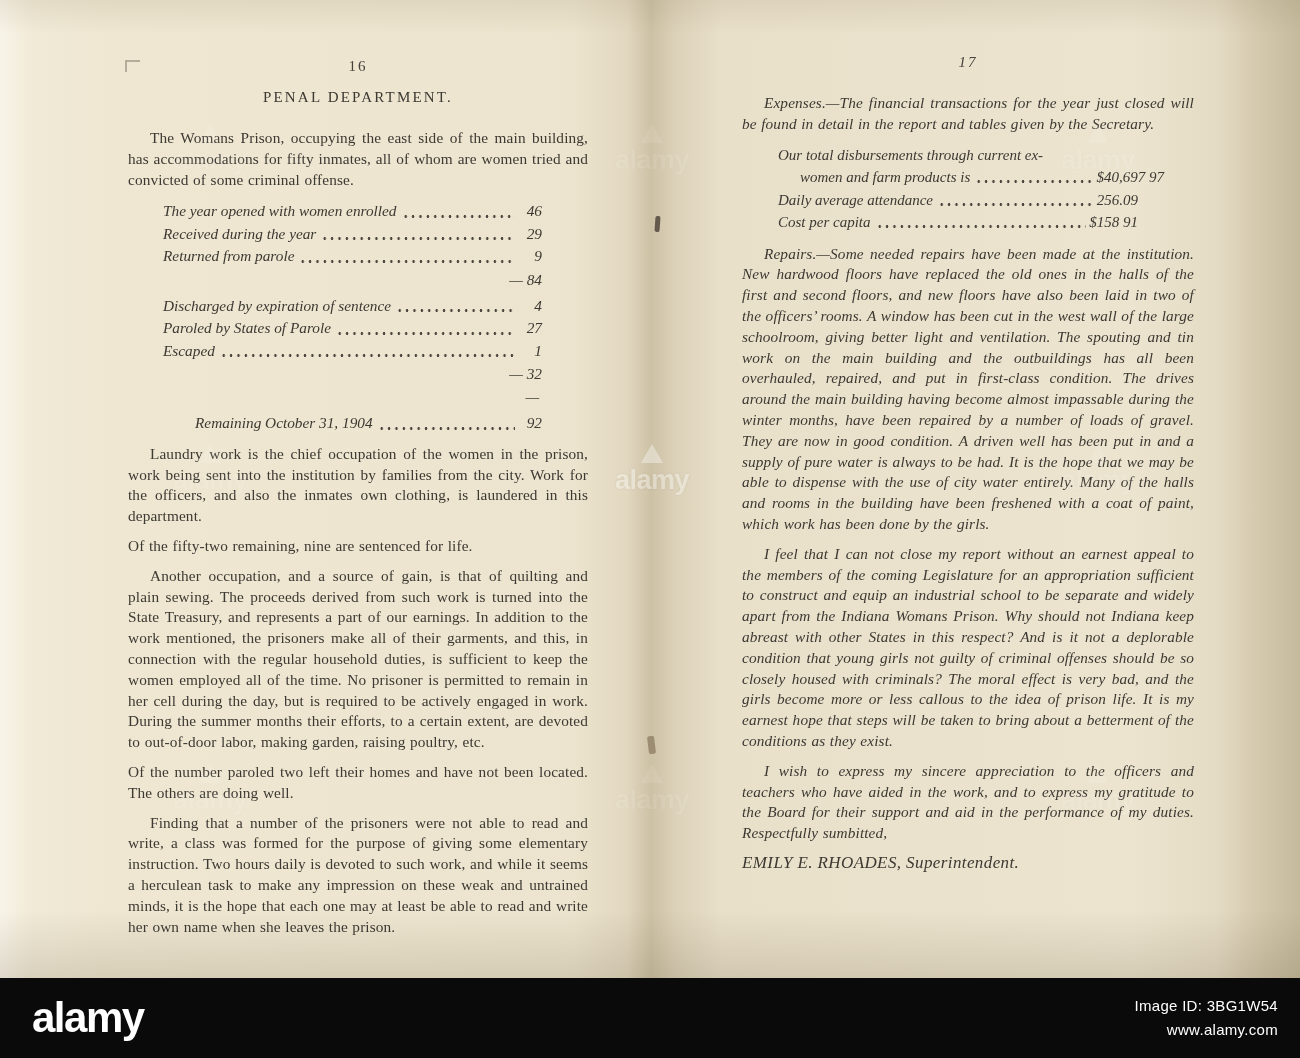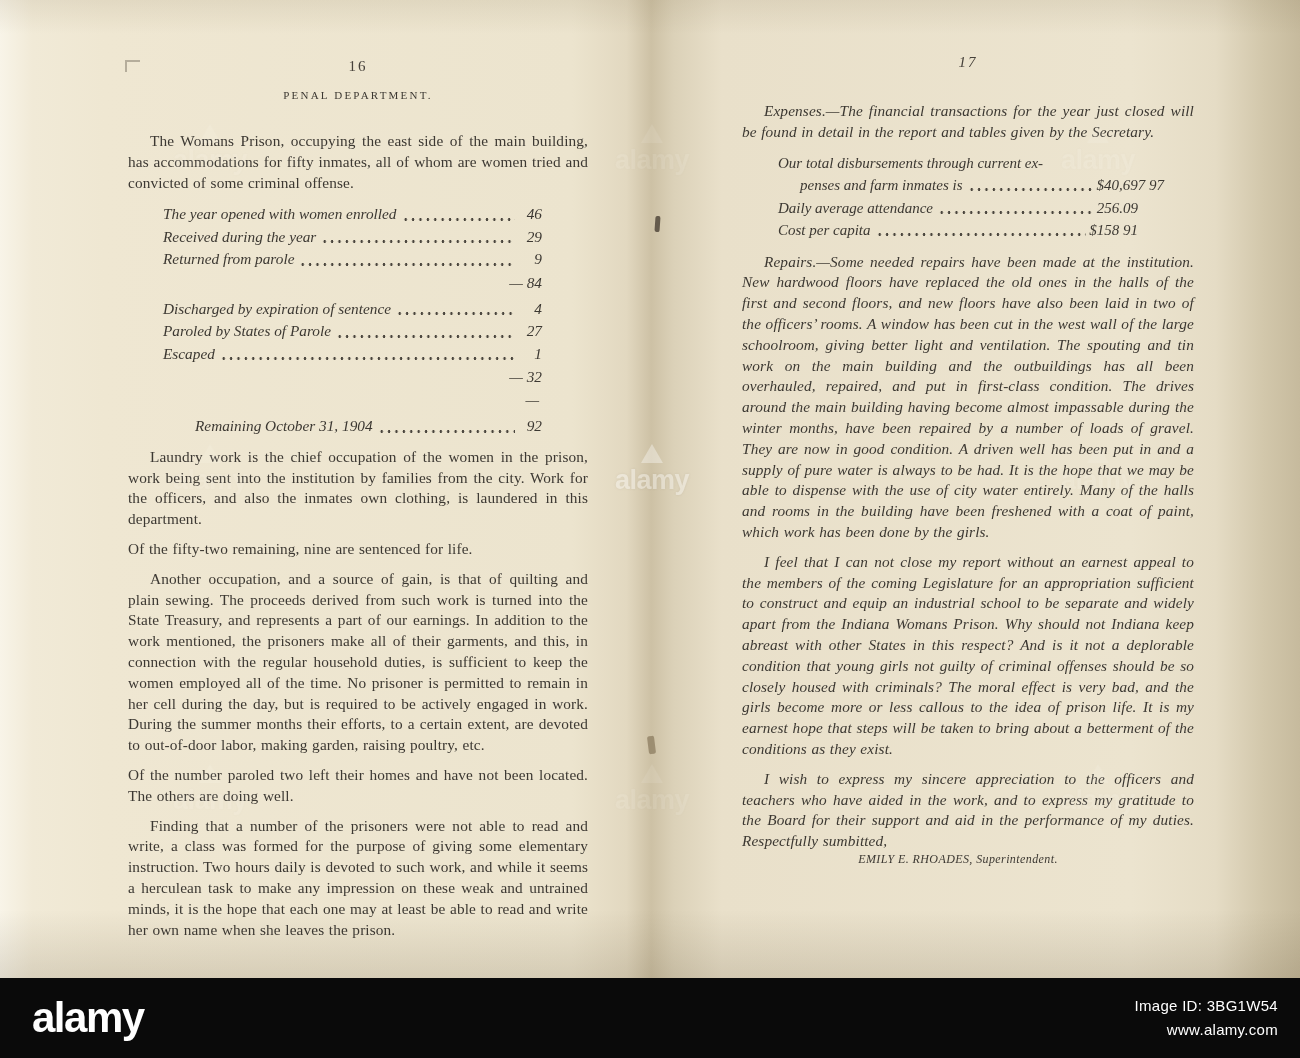--- a/index.html
+++ b/index.html
@@ -30,47 +30,47 @@
   }
   .staple { position:absolute; border-radius:2px; }
   #staple1 { left:655px; top:216px; width:5px; height:16px; background:#4a4034; opacity:.8; transform:rotate(4deg); }
   #staple2 { left:648px; top:736px; width:7px; height:18px; background:#7b6a4e; opacity:.6; transform:rotate(-7deg); }
 
   
   .page { position:absolute; color:#3c3832; }
   .page.left  { left:128px; top:58px; width:460px; }
   .page.right { left:742px; top:54px; width:452px;font-style:italic; }
   .pagenum { text-align:center; font-size:15px; letter-spacing:2px; color:#46413a; }
-  .heading { margin-top:14px; text-align:center; font-size:11px; font-weight:normal; letter-spacing:2.2px; }
+  .heading { margin-top:14px; text-align:center; font-size:15px; font-weight:normal; letter-spacing:2.2px; }
   .para {
     margin-top:9px; font-size:15.3px; line-height:20.8px;
     text-align:justify; text-indent:22px; word-spacing:0.6px; letter-spacing:0.12px;
   }
-  .para.first { margin-top:30px; }
+  .para.first { margin-top:22px; }
   .para.noindent { text-indent:0; }
 
   
   .tally { margin:10px 46px 6px 35px; font-size:15.3px;font-style:italic; }
   .financial { margin:9px 30px 10px 36px; font-size:15px; }
   .trow { display:flex; align-items:baseline; line-height:22.5px; }
   .tlabel { white-space:nowrap; }
   .tlabel.findent { margin-left:22px; }
   .dots {
     flex:1; height:16px; margin:0 3px 0 5px; align-self:center;
     background-image:radial-gradient(circle at 50% 78%, #4a453d 1.15px, rgba(0,0,0,0) 1.5px);
     background-size:7.4px 16px; background-repeat:repeat-x;
   }
   .tval { min-width:24px; text-align:right; white-space:nowrap; }
   .tval.padded { padding-right:26px; }
   .subtotal { text-align:right; line-height:22px; margin:1px 0 4px; }
   .sumrule { text-align:right; line-height:16px; padding-right:3px; }
   .remaining { margin-top:7px; }
   .remaining .tlabel { margin-left:32px; }
   .fin-line1 { line-height:22.5px; white-space:nowrap; }
-  .signature { margin-top:0; text-align:center; padding-right:20px; font-size:12px; letter-spacing:0.4px; }
+  .signature { margin-top:9px; text-align:left; padding-right:20px; font-size:17px; letter-spacing:0.4px; }
 
   
   .wm {
     position:absolute; transform:translate(-50%,-50%);
     display:flex; flex-direction:column; align-items:center; gap:2px;
     pointer-events:none;
   }
   .wm .tri {
     width:0; height:0;
     border-left:11px solid transparent; border-right:11px solid transparent;
@@ -164,21 +164,21 @@
     </section>
 
     <section class="page right">
       <div class="pagenum">17</div>
 
       <p class="para first">Expenses.—The financial transactions for the year just closed will be found in detail in the report and tables given by the Secretary.</p>
 
       <div class="financial">
         <div class="fin-line1">Our total disbursements through current ex-</div>
         <div class="trow">
-          <span class="tlabel findent">penses and farm inmates is</span>
+          <span class="tlabel findent">women and farm products is</span>
           <span class="dots"></span>
           <span class="tval">$40,697 97</span>
         </div>
         <div class="trow">
           <span class="tlabel">Daily average attendance</span>
           <span class="dots"></span>
           <span class="tval padded">256.09</span>
         </div>
         <div class="trow">
           <span class="tlabel">Cost per capita</span>

